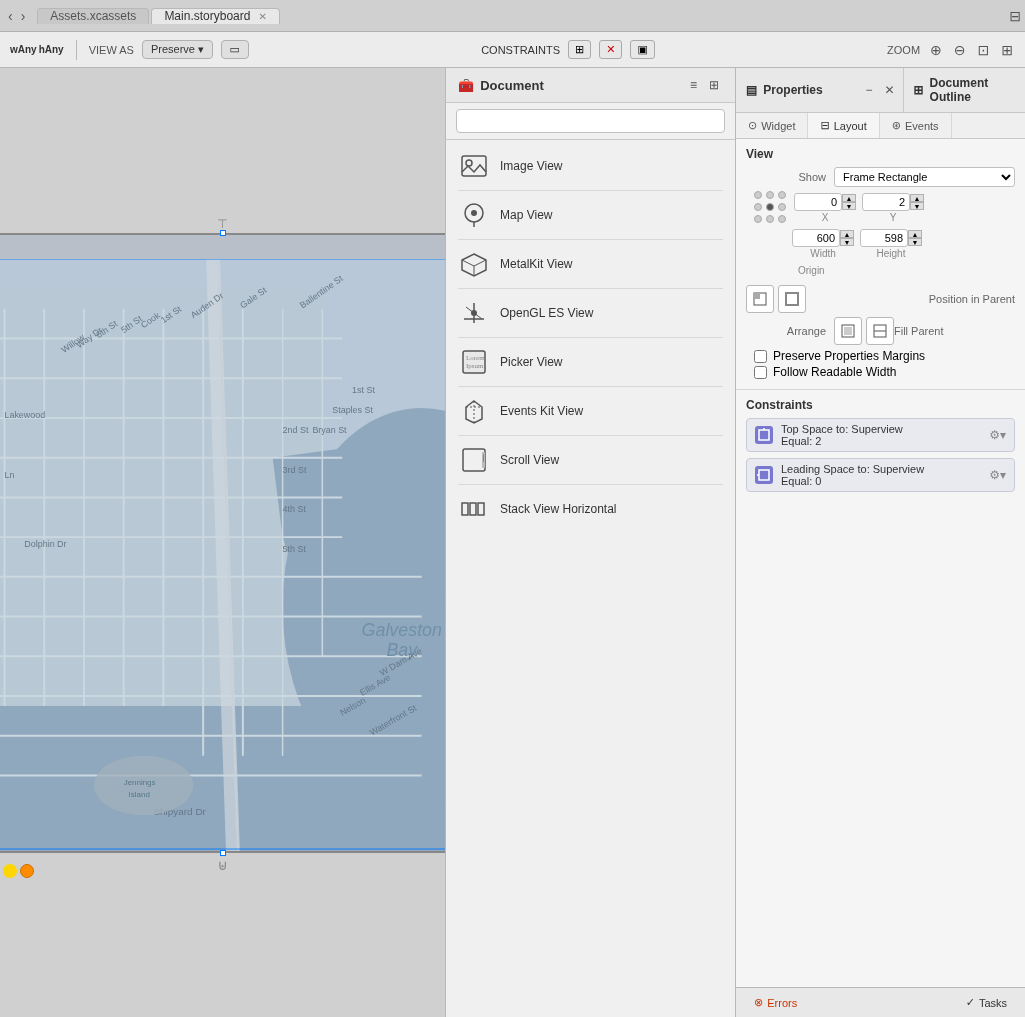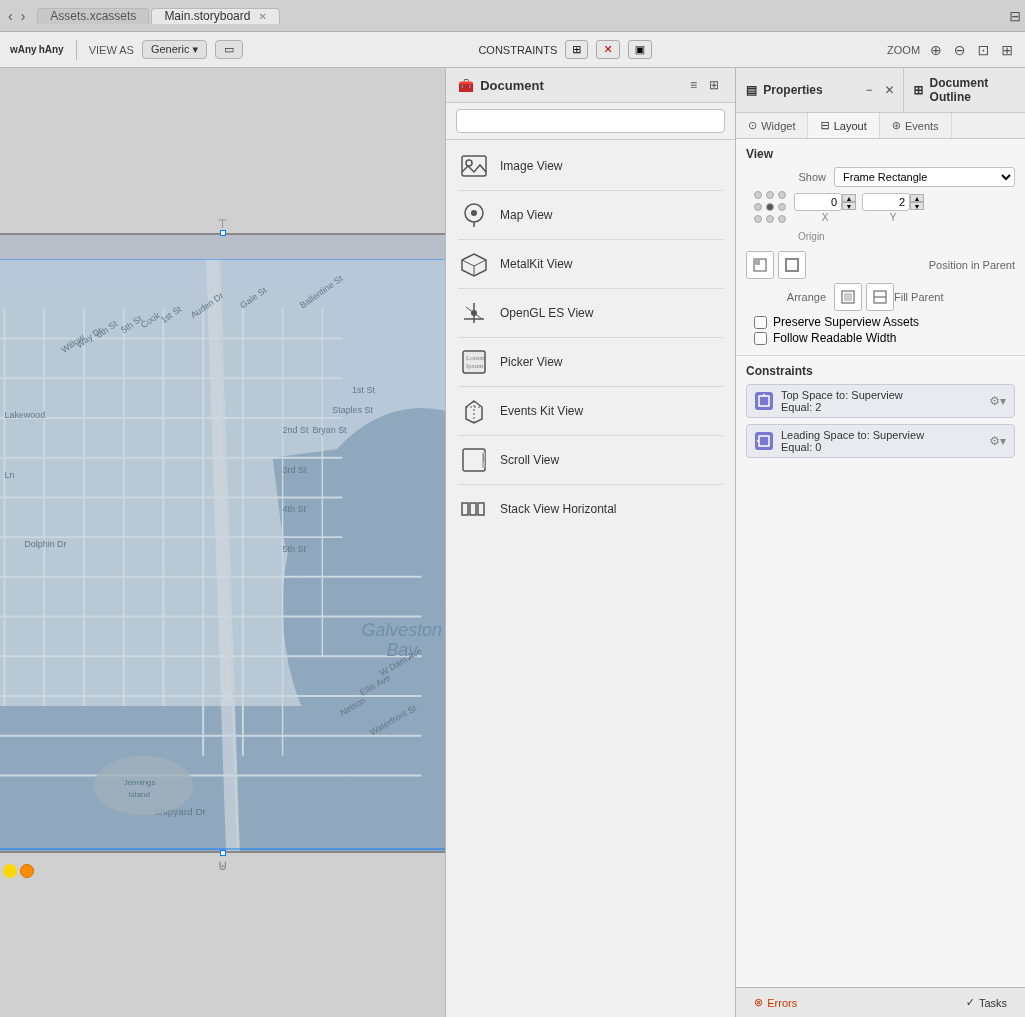--- a/index.html
+++ b/index.html
@@ -126,21 +126,21 @@
 </div>
 
 <div class="toolbar">
   <div class="size-control">
     <span class="size-label">wAny</span>
     <span class="size-label">hAny</span>
   </div>
   <div class="separator"></div>
   <span class="toolbar-label">VIEW AS</span>
   <button class="toolbar-btn">
-    <span>Generic</span> ▾
+    <span>Preserve</span> ▾
   </button>
   <button class="toolbar-btn">▭</button>
   <div class="spacer"></div>
   <span class="constraints-label">CONSTRAINTS</span>
   <button class="constraints-btn" style="background:#e8e8e8;border:1px solid #aaa;border-radius:3px;padding:2px 6px;font-size:11px;cursor:pointer;">⊞</button>
   <button class="constraints-btn" style="background:#e8e8e8;border:1px solid #aaa;border-radius:3px;padding:2px 6px;font-size:11px;cursor:pointer; color:#c00;">✕</button>
   <button class="constraints-btn" style="background:#e8e8e8;border:1px solid #aaa;border-radius:3px;padding:2px 6px;font-size:11px;cursor:pointer;">▣</button>
   <div class="spacer"></div>
   <span class="zoom-label">ZOOM</span>
   <button class="zoom-btn">⊕</button>
@@ -484,20 +484,42 @@
                 <div class="stepper">
                   <button class="stepper-btn">▲</button>
                   <button class="stepper-btn">▼</button>
                 </div>
               </div>
               <span class="coord-label">Y</span>
             </div>
           </div>
         </div>
 
+        <div class="prop-row" style="margin-left:46px; gap:6px;">
+          <div style="display:flex; flex-direction:column; align-items:center;">
+            <div style="display:flex; align-items:center;">
+              <input class="coord-input" type="text" value="600" style="">
+              <div class="stepper">
+                <button class="stepper-btn">▲</button>
+                <button class="stepper-btn">▼</button>
+              </div>
+            </div>
+            <span class="coord-label">Width</span>
+          </div>
+          <div style="display:flex; flex-direction:column; align-items:center;">
+            <div style="display:flex; align-items:center;">
+              <input class="coord-input" type="text" value="598" style="">
+              <div class="stepper">
+                <button class="stepper-btn">▲</button>
+                <button class="stepper-btn">▼</button>
+              </div>
+            </div>
+            <span class="coord-label">Height</span>
+          </div>
+        </div>
 
         <div style="margin-left:52px; margin-top:2px;">
           <span class="origin-label">Origin</span>
         </div>
 
         <div class="position-row" style="margin-top:8px;">
           <div class="position-icons">
             <div class="pos-icon">
               <svg width="16" height="16" viewBox="0 0 16 16">
                   <rect x="2" y="2" width="12" height="12" fill="none" stroke="#555" stroke-width="1"></rect>
@@ -528,21 +550,21 @@
                   <rect x="2" y="2" width="12" height="12" fill="none" stroke="#555" stroke-width="1"></rect>
                   <line x1="2" y1="8" x2="14" y2="8" stroke="#555" stroke-width="1"></line>
                 </svg>
             </div>
           </div>
           <span class="fill-label">Fill Parent</span>
         </div>
 
         <div class="checkbox-row" style="margin-left:8px; margin-top:4px;">
           <input type="checkbox" style="">
-          <span>Preserve Superview Assets</span>
+          <span>Preserve Properties Margins</span>
         </div>
         <div class="checkbox-row" style="margin-left:8px; margin-top:2px;">
           <input type="checkbox" style="">
           <span>Follow Readable Width</span>
         </div>
 
       </div>
 
       <div class="constraints-section">
         <div class="constraints-title">Constraints</div>

